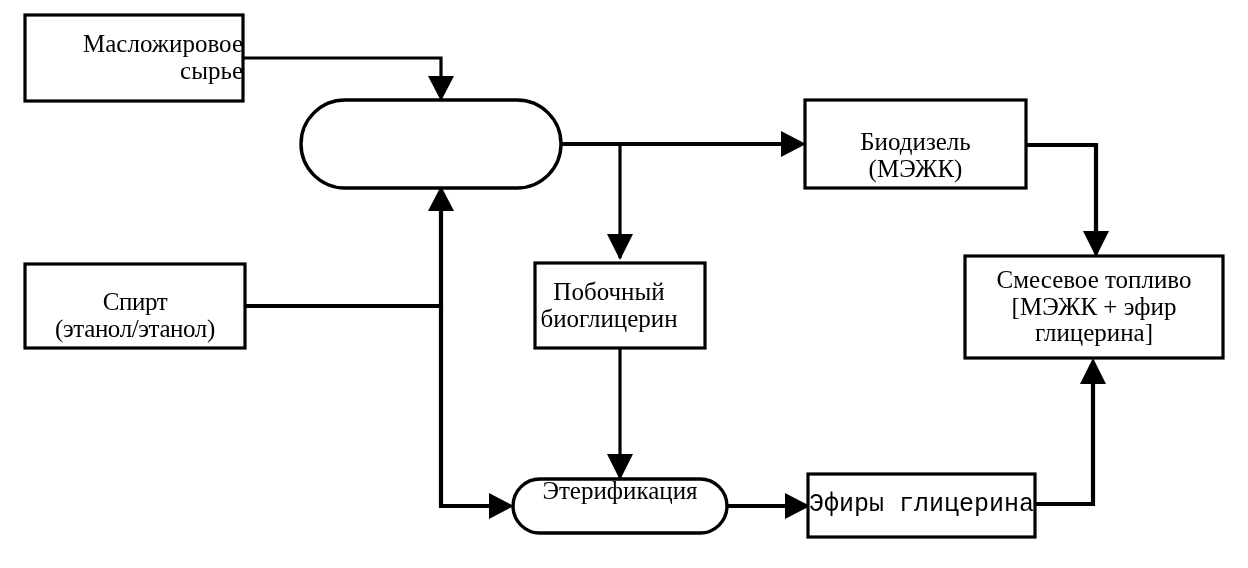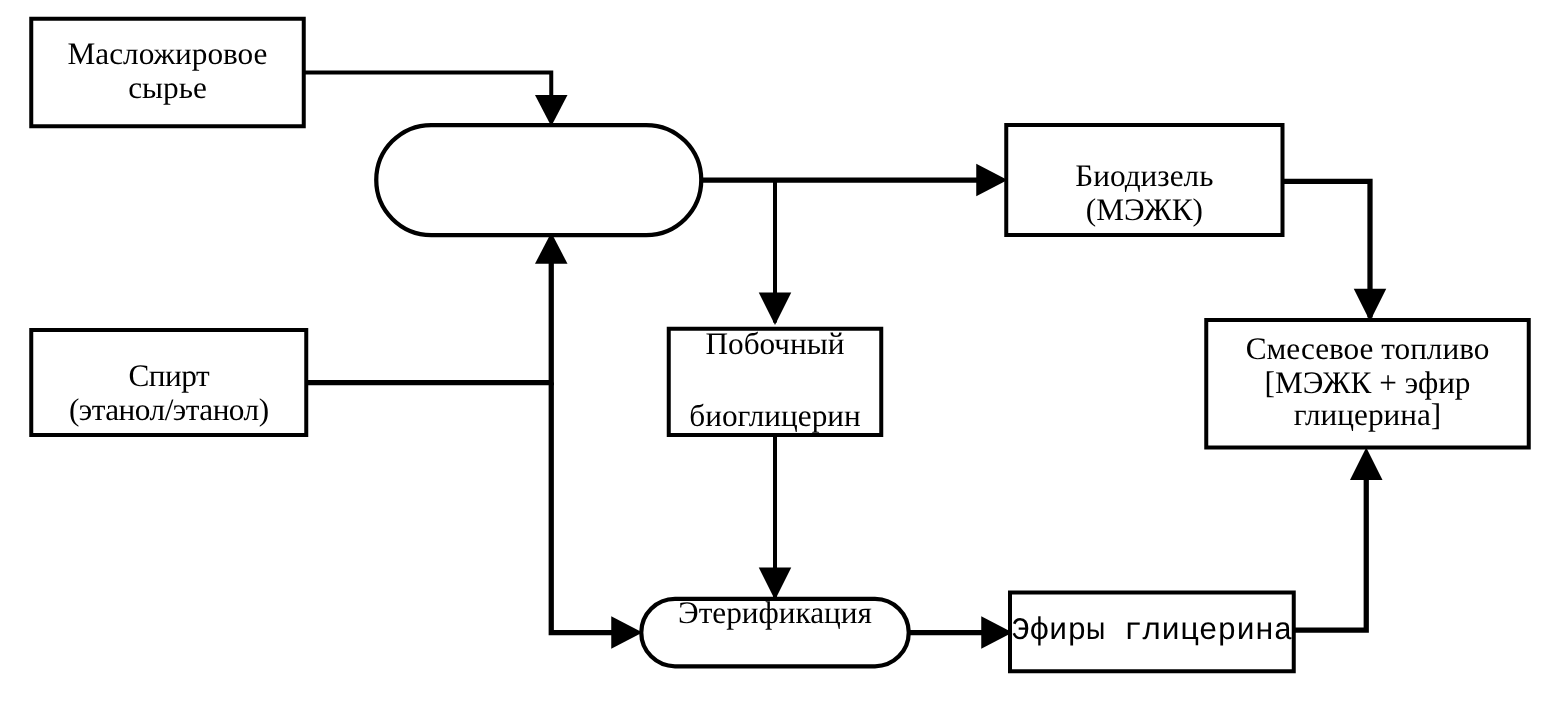--- a/index.html
+++ b/index.html
@@ -133,37 +133,37 @@
 
     <rect class="node-shape" x="535" y="263" width="170" height="85"></rect>
 
     <rect class="node-shape" x="965" y="256" width="258" height="102"></rect>
 
     <rect class="node-shape rounded" x="513" y="479" width="214" height="54" rx="27" ry="27"></rect>
 
     <rect class="node-shape" x="808" y="474" width="227" height="63"></rect>
   </svg>
 
-  <div class="node-label" style="left:25px; top:15px; width:218px; height:86px;">
+  <div class="node-label" style="left:25px; top:15px; width:218px; height:86px;align-items:flex-end;">
     <span class="ln">Масложировое</span>
     <span class="ln">сырье</span>
   </div>
 
 
   <div class="node-label label-tight" style="left:25px; top:264px; width:220px; height:104px;">
     <span class="ln">Спирт</span>
     <span class="ln">(этанол/этанол)</span>
   </div>
 
   <div class="node-label" style="left:805px; top:100px; width:221px; height:112px;">
     <span class="ln">Биодизель</span>
     <span class="ln">(МЭЖК)</span>
   </div>
 
-  <div class="node-label" style="left:535px; top:263px; width:170px; height:85px;justify-content:space-between;">
+  <div class="node-label" style="left:524px; top:263px; width:170px; height:85px;">
     <span class="ln">Побочный</span>
     <span class="ln">биоглицерин</span>
   </div>
 
   <div class="node-label" style="left:965px; top:256px; width:258px; height:102px;">
     <span class="ln">Смесевое топливо</span>
     <span class="ln">[МЭЖК + эфир</span>
     <span class="ln">глицерина]</span>
   </div>
 

